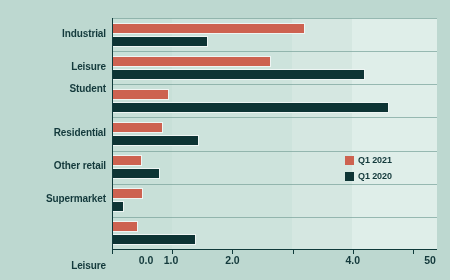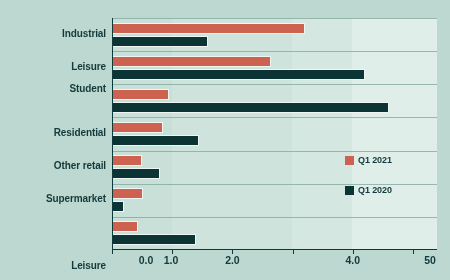--- a/index.html
+++ b/index.html
@@ -134,21 +134,21 @@
     background: #0f3a3a;
   }
 
   
   .legend {
     position: absolute;
     left: 345px;
     top: 155px;
     display: flex;
     flex-direction: column;
-    gap: 20px;
+    gap: 6px;
   }
   .legend-item {
     display: flex;
     align-items: center;
     gap: 4px;
   }
   .legend-swatch {
     width: 9px;
     height: 9px;
     flex: 0 0 auto;

